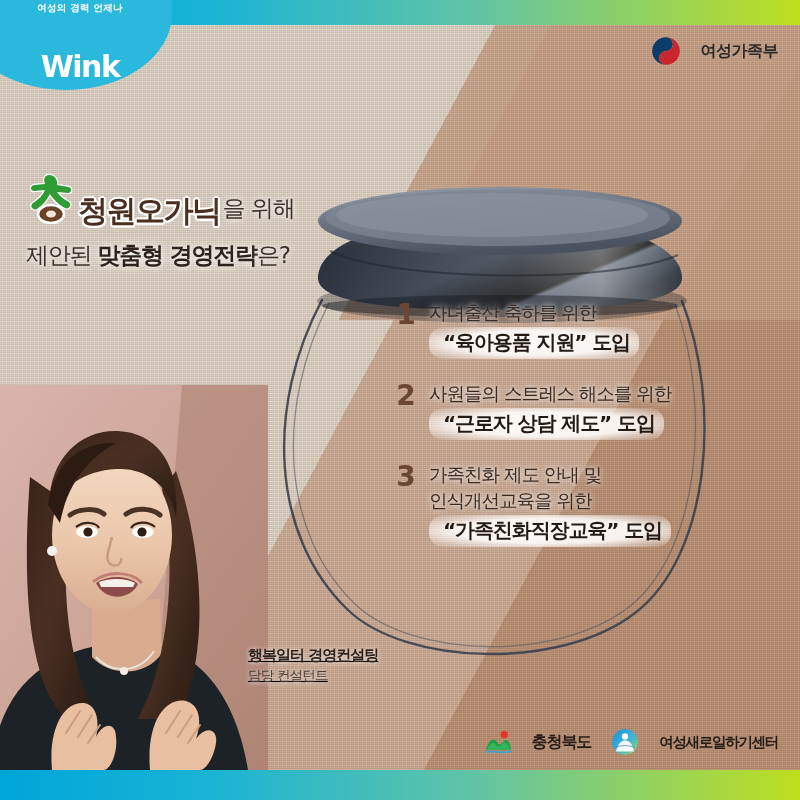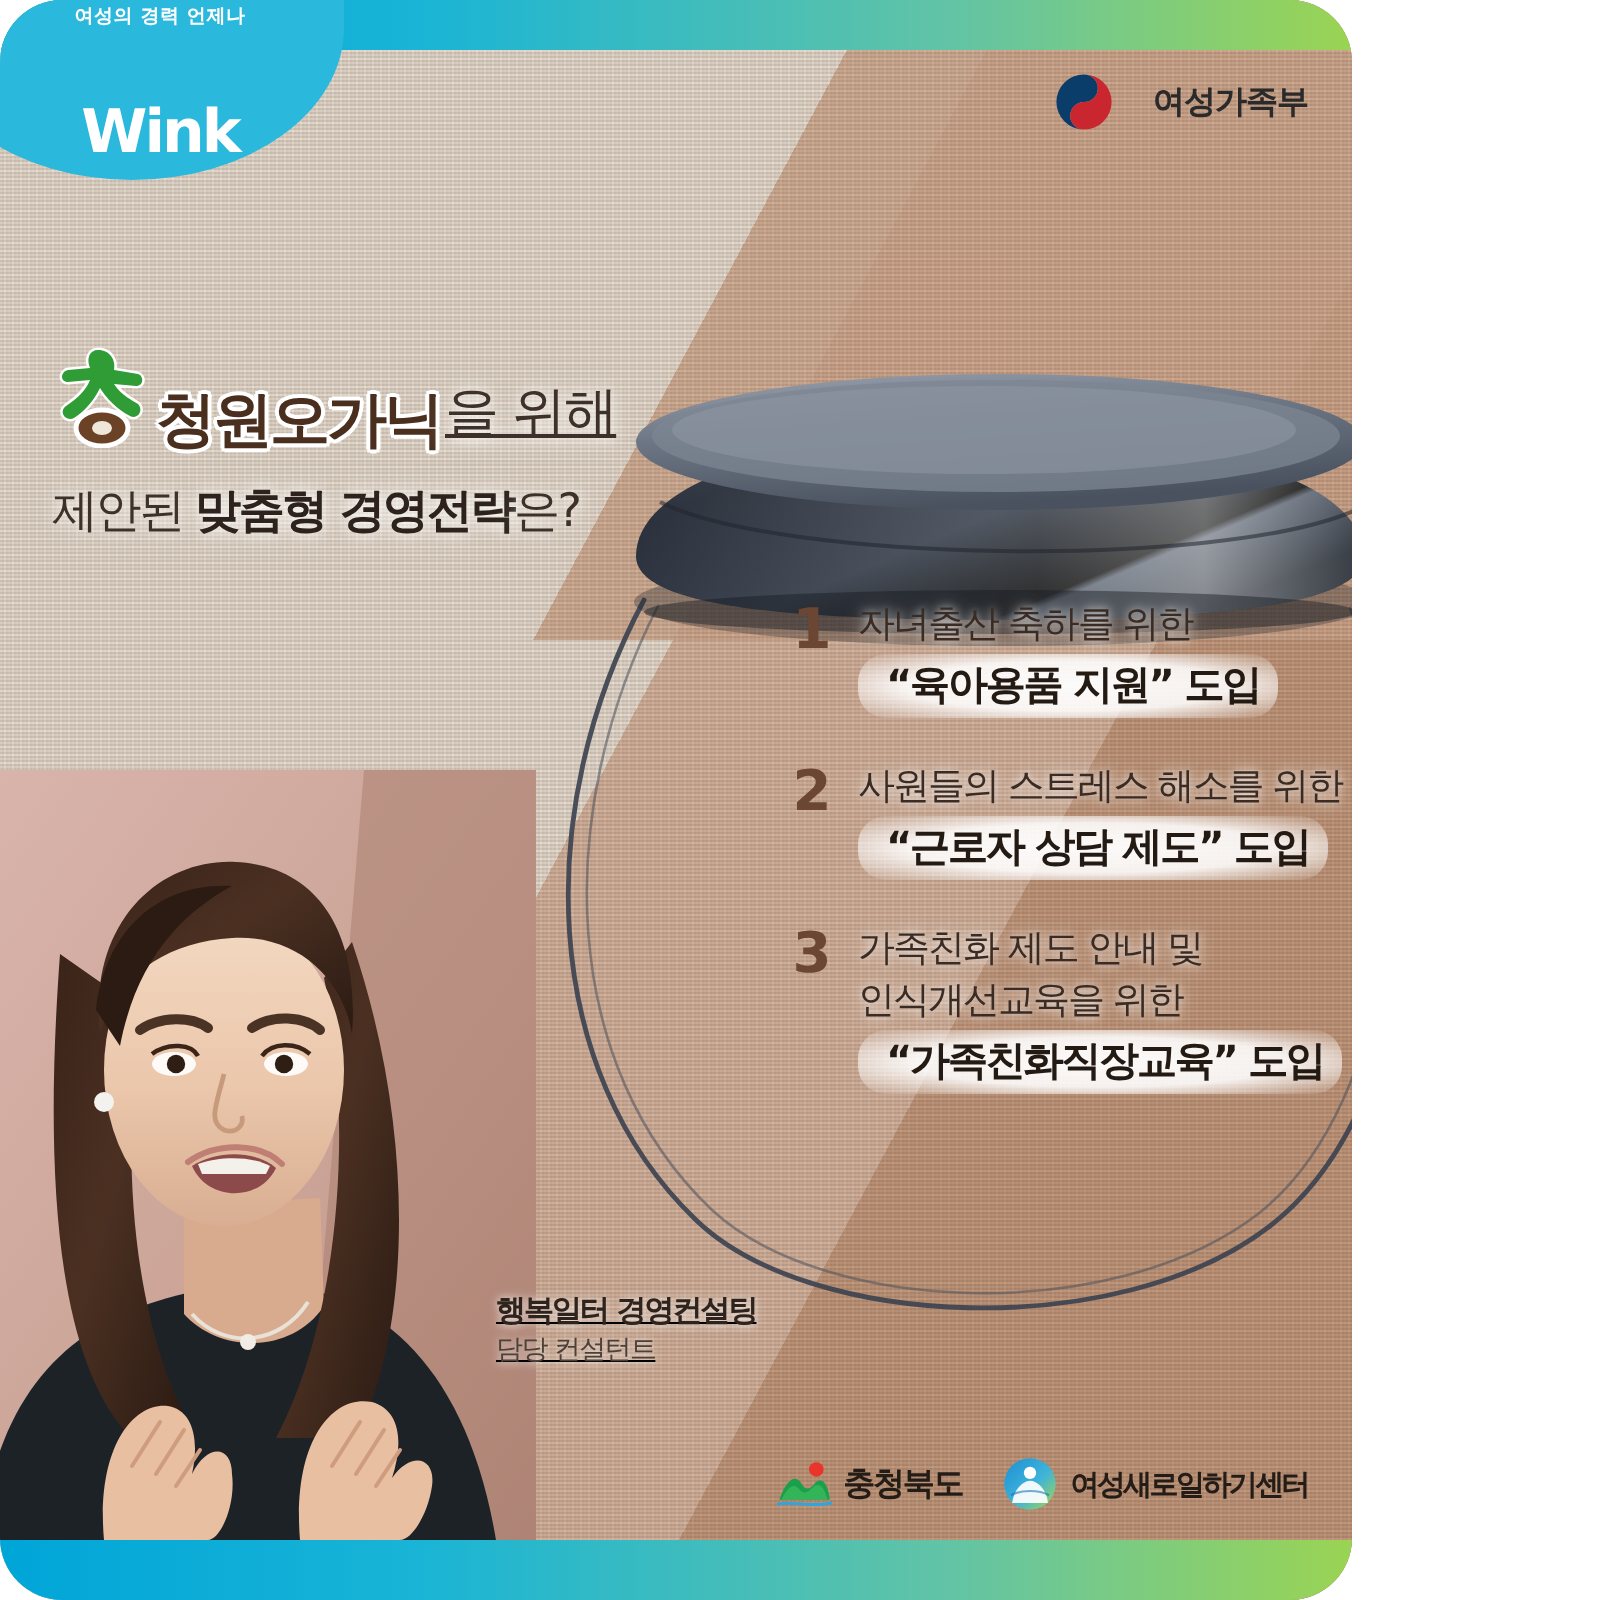--- a/index.html
+++ b/index.html
@@ -8,25 +8,24 @@
     padding: 0;
     background: #ffffff;
   }
   body {
     font-family: "DejaVu Sans", "Liberation Sans", sans-serif;
   }
 
   
   .card {
     position: relative;
-    width: 676px;
+    width: 800px;
     height: 800px;
     overflow: hidden;
     background: #22c55e;
-    border-radius: 31px;
   }
 
   
   .bg-base {
     position: absolute;
     inset: 0;
     background: #e6ddd1;
   }
   .bg-band-mid {
     position: absolute;
@@ -187,26 +186,25 @@
     font-size: 30px;
     font-weight: bold;
     color: #4a2f1e;
     letter-spacing: -1.5px;
     line-height: 1;
     text-shadow:
       2px 0 0 #fff, -2px 0 0 #fff, 0 2px 0 #fff, 0 -2px 0 #fff,
       1.5px 1.5px 0 #fff, -1.5px 1.5px 0 #fff, 1.5px -1.5px 0 #fff, -1.5px -1.5px 0 #fff;
   }
   .headline-suffix {
-    font-size: 27px;
+    font-size: 23px;
     color: #3d3129;
     letter-spacing: -1px;
     margin-bottom: 2px;
     text-shadow: 0 0 6px rgba(255,255,255,.85), 0 0 12px rgba(255,255,255,.7);
-    text-decoration: underline;
   }
   .headline-row2 {
     margin-top: 14px;
     font-size: 23px;
     color: #3d3129;
     letter-spacing: -1.2px;
     text-shadow: 0 0 7px rgba(255,255,255,.9), 0 0 14px rgba(255,255,255,.65);
   }
   .headline-row2 b {
     font-weight: bold;
@@ -319,21 +317,21 @@
     right: 22px;
     bottom: 44px;
     display: flex;
     align-items: center;
     gap: 20px;
     z-index: 35;
   }
   .partner {
     display: flex;
     align-items: center;
-    gap: 6px;
+    gap: 20px;
   }
   .partner-label {
     font-size: 16px;
     font-weight: bold;
     color: #241c17;
     letter-spacing: -1.1px;
   }
   .partner-label.small {
     font-size: 14.5px;
     letter-spacing: -1.3px;

